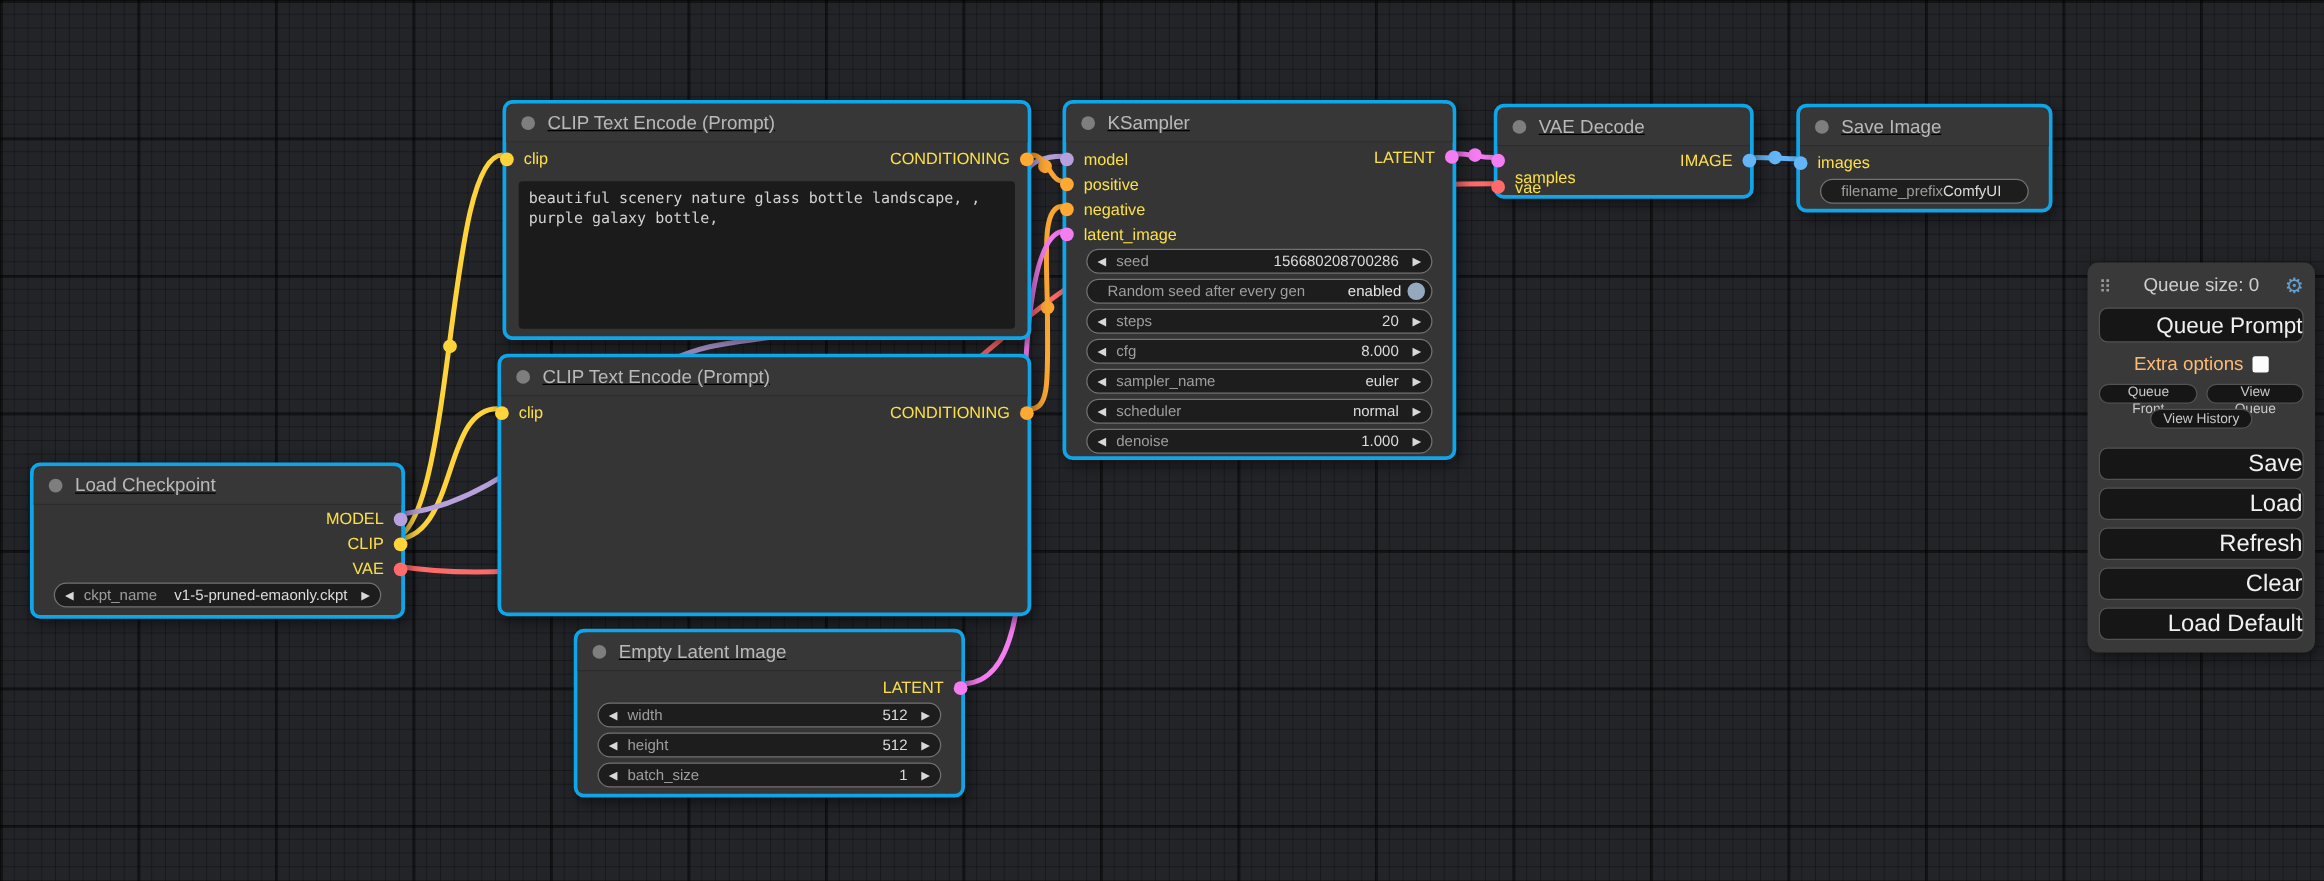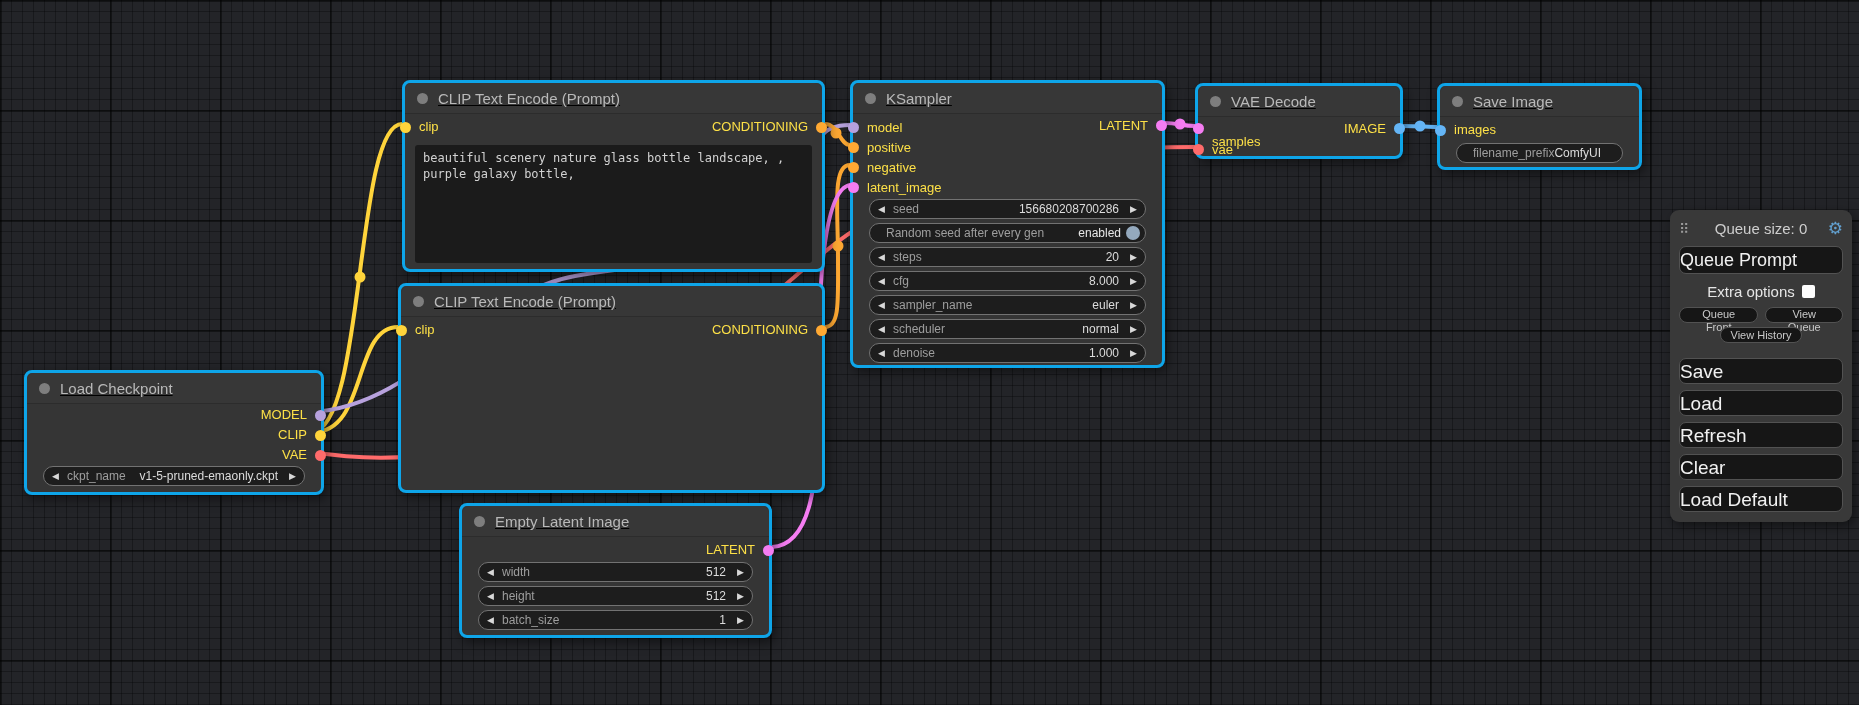--- a/index.html
+++ b/index.html
@@ -57,24 +57,24 @@
     padding:8px 9px 10px 9px;
   }
   .qhead{display:flex;align-items:center;color:#cecece;font-size:15px}
   .qhandle{color:#9a9a9a;font-size:14px;width:18px;flex:none;cursor:grab}
   .qtitle{flex:1;text-align:center}
   .qgear{color:#62a0cf;font-size:17px;width:18px;flex:none;text-align:right}
   .btn{
     display:block;width:100%;box-sizing:border-box;height:26px;margin-top:6px;
     background:#161616;border:1px solid #525252;border-radius:7px;
     color:#f1f1f1;font-size:19px;font-family:"Liberation Sans",sans-serif;
-    line-height:23px;text-align:left;cursor:pointer;padding:0;
+    line-height:23px;text-align:right;cursor:pointer;padding:0;
   }
   .btn.primary{height:28px;font-size:18px;margin-top:7px}
-  .extra-row{margin-top:9px;display:flex;align-items:center;justify-content:center;gap:7px;color:#e5e5e5;font-size:15px}
+  .extra-row{margin-top:9px;display:flex;align-items:center;justify-content:center;gap:7px;color:#fdba74;font-size:15px}
   .checkbox{width:13px;height:13px;background:#fdfdfd;border-radius:2px;flex:none}
   .pill-row{display:flex;justify-content:center;gap:7px;margin-top:7px}
   .pill{
     box-sizing:border-box;height:16px;background:#161616;border:1px solid #525252;
     border-radius:9px;color:#c9c9c9;font-size:11px;line-height:13px;padding:0 10px;
     font-family:"Liberation Sans",sans-serif;cursor:pointer;
   }
   .btn-stack{margin-top:15px}
 </style>
 </head>

